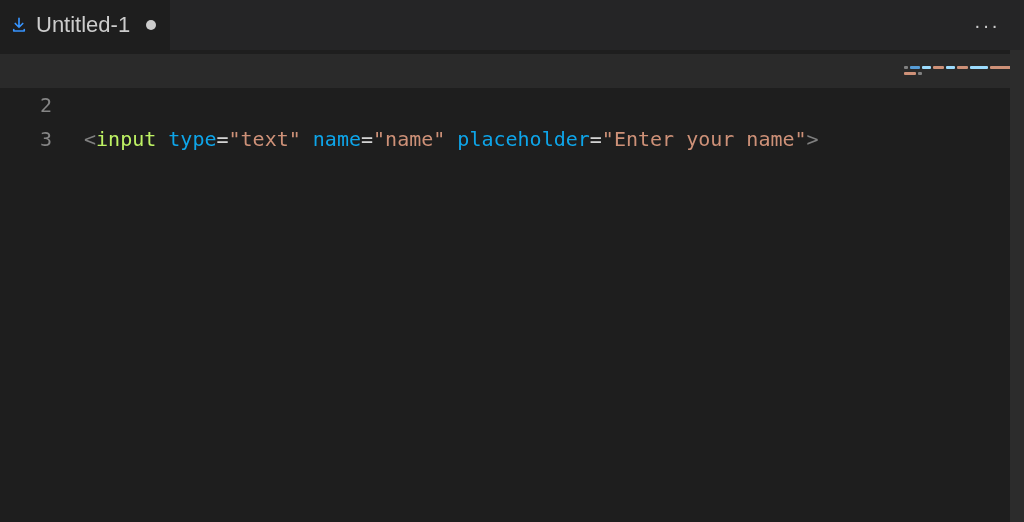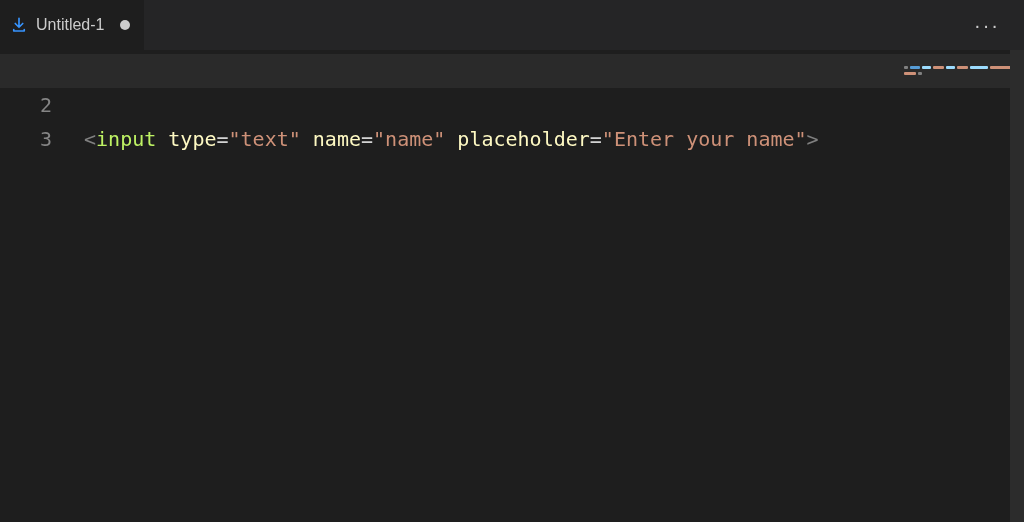--- a/index.html
+++ b/index.html
@@ -31,21 +31,21 @@
     .file-icon {
       width: 18px;
       height: 18px;
       display: flex;
       align-items: center;
       justify-content: center;
     }
     .file-icon svg { width: 18px; height: 18px; }
     .tab-label {
       color: #cccccc;
-      font-size: 16px;
+      font-size: 22px;
       font-weight: 400;
     }
     .dirty-dot {
       width: 10px;
       height: 10px;
       border-radius: 50%;
       background: #cccccc;
       margin-left: 8px;
     }
     .tab-actions {
@@ -112,21 +112,21 @@
       left: 0;
       right: 0;
       top: 4px;
       height: 34px;
       background: #2a2a2a;
       z-index: 0;
     }
     .code-line > * { position: relative; z-index: 1; }
     .tok-punc { color: #808080; }
     .tok-tag  { color: #bef264; }
-    .tok-attr { color: #fef9c3; }
+    .tok-attr { color: #0ea5e9; }
     .tok-op   { color: #d4d4d4; }
     .tok-str  { color: #ce9178; }
     .minimap {
       position: absolute;
       top: 4px;
       right: 10px;
       width: 110px;
       height: 40px;
       pointer-events: none;
     }

